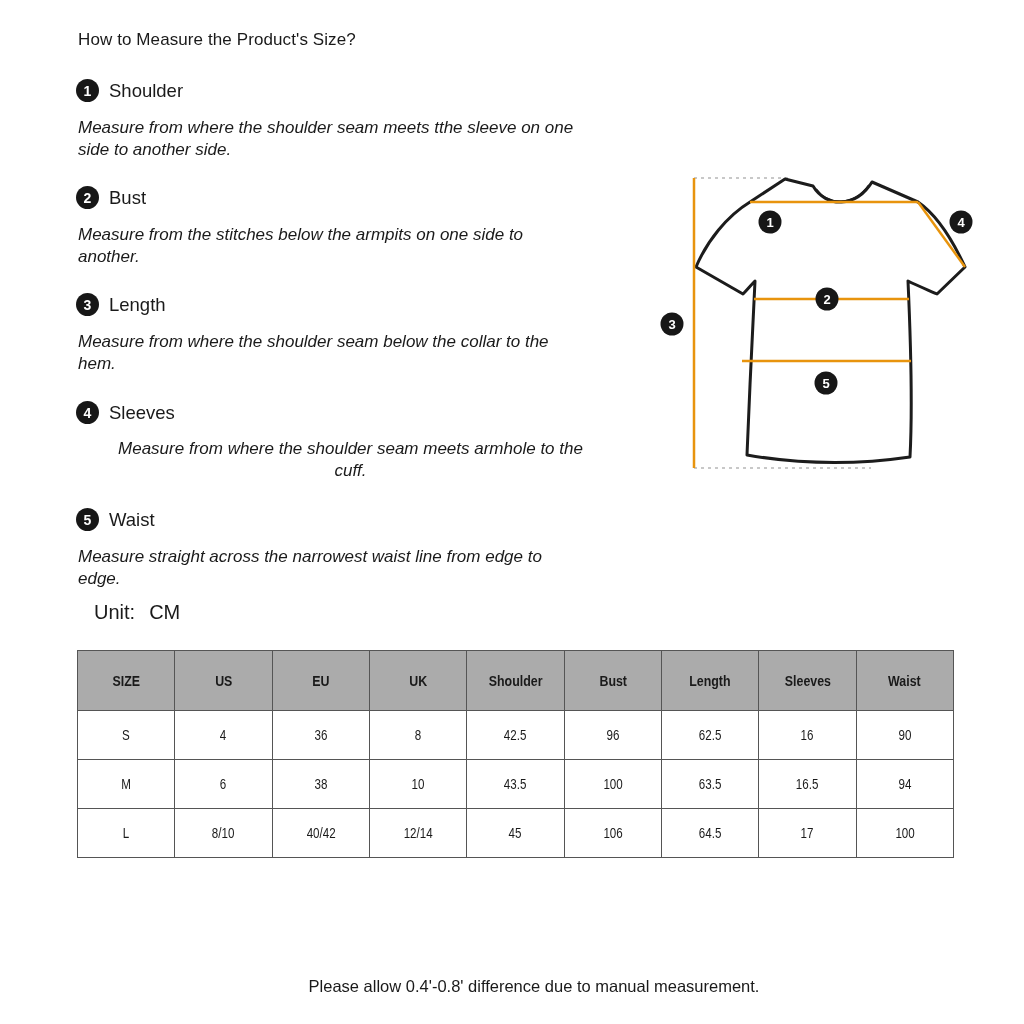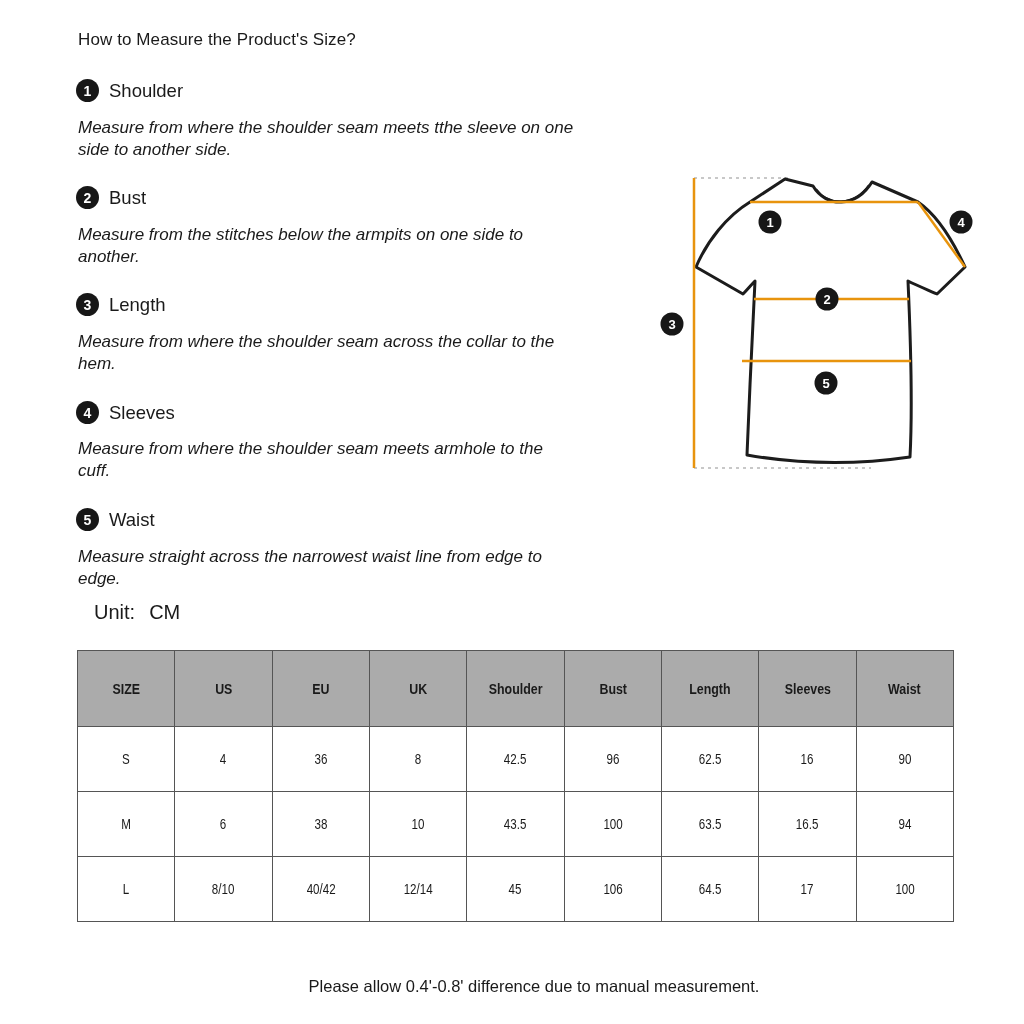--- a/index.html
+++ b/index.html
@@ -16,21 +16,21 @@
     flex:0 0 auto;
   }
   .section-label{font-size:18.5px;}
   .desc{left:78px;font-size:17px;line-height:22px;white-space:pre-line;width:545px;font-style:italic;}
   .unit-line{left:78px;top:601px;font-size:20px;margin-left:16px;}
   .unit-line .val{margin-left:14px;}
   table.size-table{
     left:77px;top:650px;width:877px;border-collapse:collapse;table-layout:fixed;
   }
   table.size-table th,table.size-table td{
-    border:1px solid #555;text-align:center;vertical-align:middle;padding:8px;
+    border:1px solid #555;text-align:center;vertical-align:middle;padding:0;
   }
   table.size-table th{background:#ABABAB;height:59px;font-size:15.5px;font-weight:600;}
   table.size-table td{height:48px;font-size:14.5px;background:#fff;}
   .cond{display:inline-block;transform:scaleX(0.8);transform-origin:center;white-space:nowrap;}
   .footer-note{left:12px;right:0;top:977px;text-align:center;font-size:16.5px;padding-left:32px;}
   .diagram{left:650px;top:155px;}
 </style>
 </head>
 <body>
 
@@ -47,28 +47,28 @@
   <div class="num-badge">2</div>
   <div class="section-label">Bust</div>
 </div>
 <div class="abs desc" style="top:224px;">Measure from the stitches below the armpits on one side to
 another.</div>
 
 <div class="abs section-head" style="top:293px;">
   <div class="num-badge">3</div>
   <div class="section-label">Length</div>
 </div>
-<div class="abs desc" style="top:331px;">Measure from where the shoulder seam across the collar to the
+<div class="abs desc" style="top:331px;">Measure from where the shoulder seam below the collar to the
 hem.</div>
 
 <div class="abs section-head" style="top:401px;">
   <div class="num-badge">4</div>
   <div class="section-label">Sleeves</div>
 </div>
-<div class="abs desc" style="top:438px;">Measure from where the shoulder seam meets armhole to the
+<div class="abs desc" style="top:438px;text-align:center;">Measure from where the shoulder seam meets armhole to the
 cuff.</div>
 
 <div class="abs section-head" style="top:508px;">
   <div class="num-badge">5</div>
   <div class="section-label">Waist</div>
 </div>
 <div class="abs desc" style="top:546px;">Measure straight across the narrowest waist line from edge to
 edge.</div>
 
 <div class="abs unit-line">

